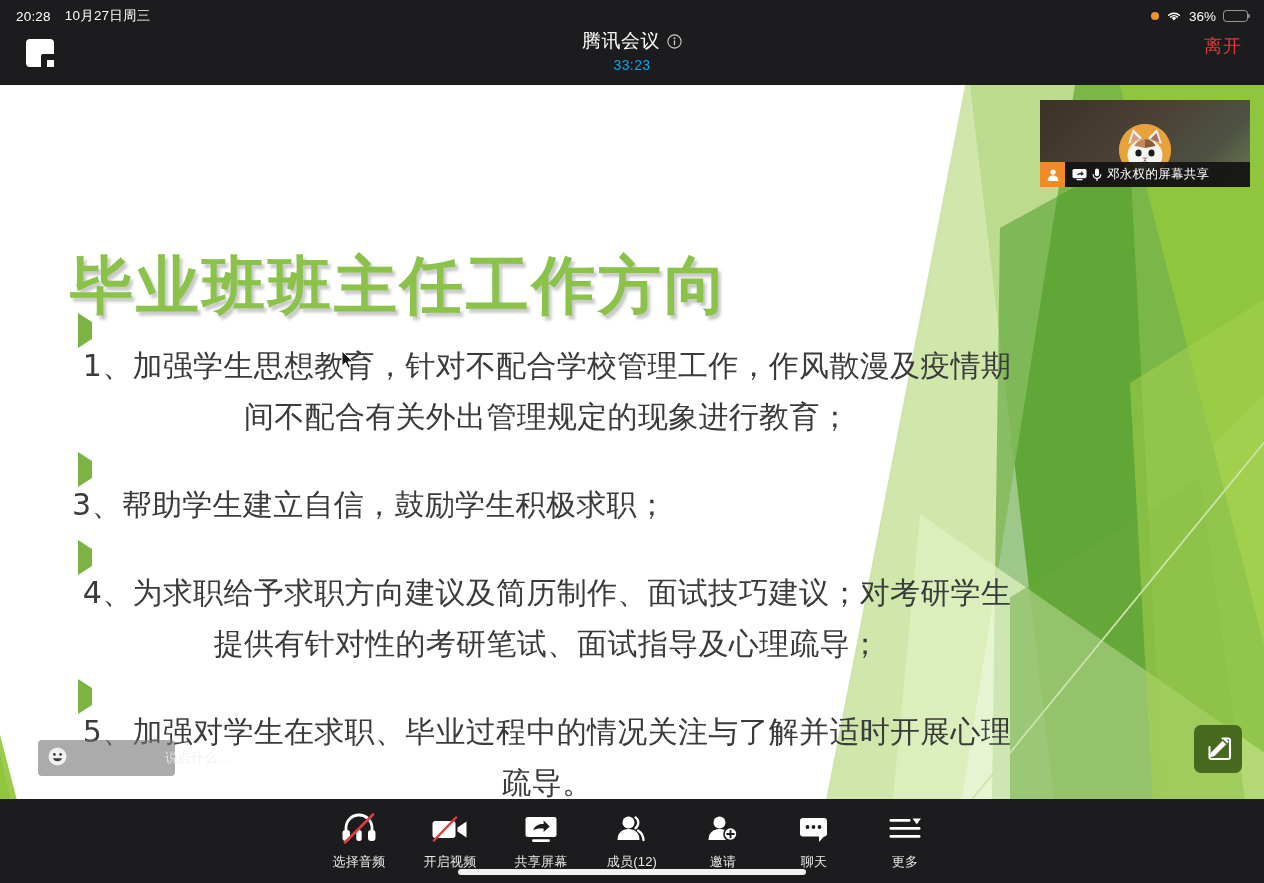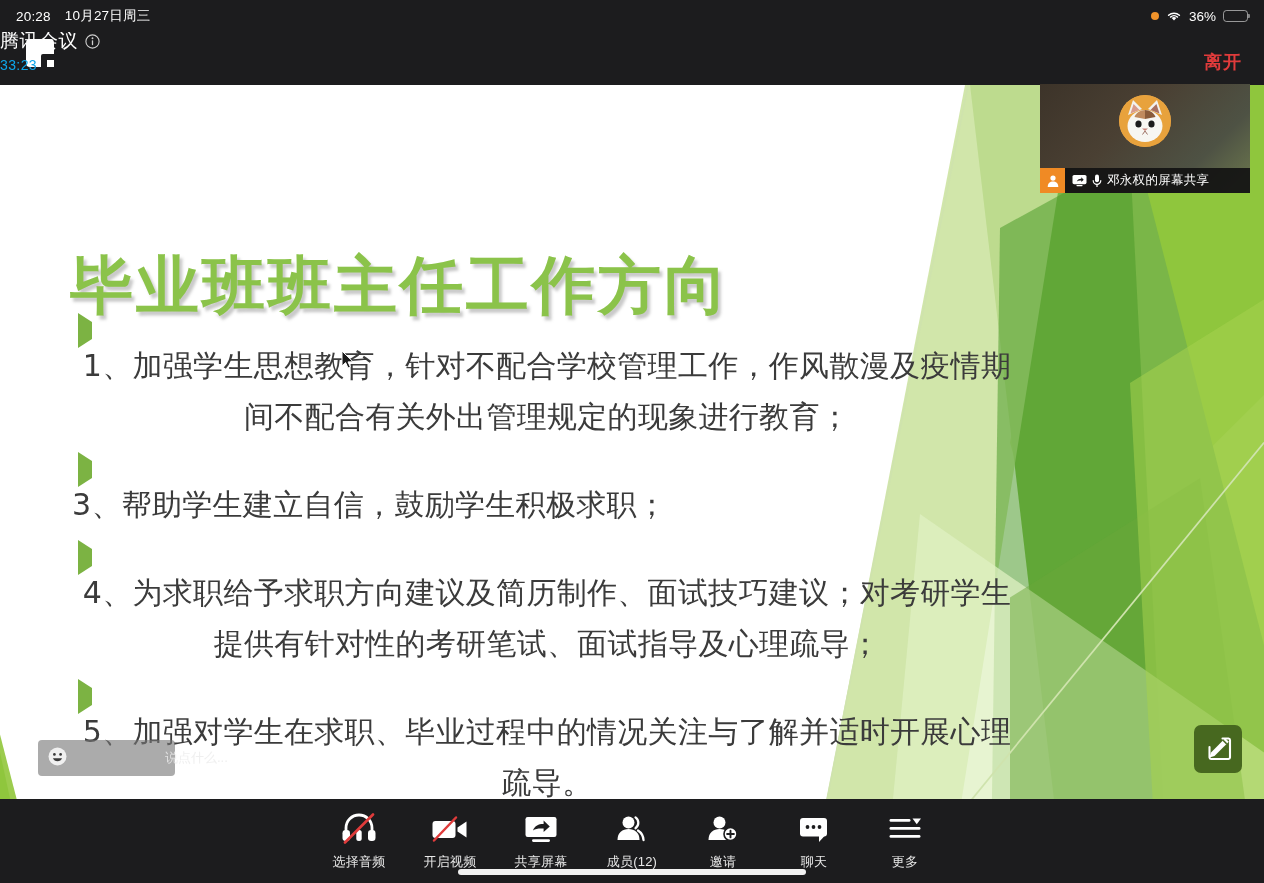--- a/index.html
+++ b/index.html
@@ -70,35 +70,36 @@
     border-top-left-radius: 2px;
   }
   .app-icon::before {
     content: ""; position: absolute;
     right: 0px; bottom: 0px; width: 7px; height: 7px;
     background: #fff;
     z-index: 2;
   }
   .meet-center {
     position: absolute; left: 0; right: 0; top: 0;
+    text-align: center;
   }
   .meet-title-row {
     display: inline-flex; align-items: center; gap: 7px;
     margin-top: 2px;
   }
   .meet-title {
     color: #fff; font-size: 19px; font-weight: 500; letter-spacing: .5px;
   }
   .info-ico { display: block; }
   .meet-timer {
     color: #0ea5e9; font-size: 14px; margin-top: 3px; letter-spacing: .4px;
   }
   .leave-btn {
-    position: absolute; right: 22px; top: 24px;
-    color: #e03b3b; font-size: 18px; font-weight: 700;
+    position: absolute; right: 22px; top: 8px;
+    color: #e03b3b; font-size: 18px; font-weight: 400;
     letter-spacing: 1px;
     cursor: pointer;
   }
 
   
   .share-area {
     position: absolute; left: 0; top: 85px;
     width: 1264px; height: 851px;
     background: #ffffff;
     overflow: hidden;
@@ -149,22 +150,22 @@
   }
 
   .cursor {
     position: absolute; left: 341px; top: 265px;
     width: 14px; height: 20px;
     z-index: 22;
   }
 
   
   .thumb {
-    position: absolute; right: 14px; top: 71px;
-    width: 210px; height: 122px;
+    position: absolute; right: 14px; top: 100px;
+    width: 210px; height: 87px;
     background: linear-gradient(135deg,#3b3228 0%,#4a4033 42%,#4e5244 75%,#6e7a4e 100%);
     overflow: hidden;
     z-index: 25;
   }
   .avatar {
     position: absolute; left: 50%; top: 24px;
     transform: translateX(-50%);
     width: 52px; height: 52px; border-radius: 50%;
     overflow: hidden;
     background: #e9a84f;

